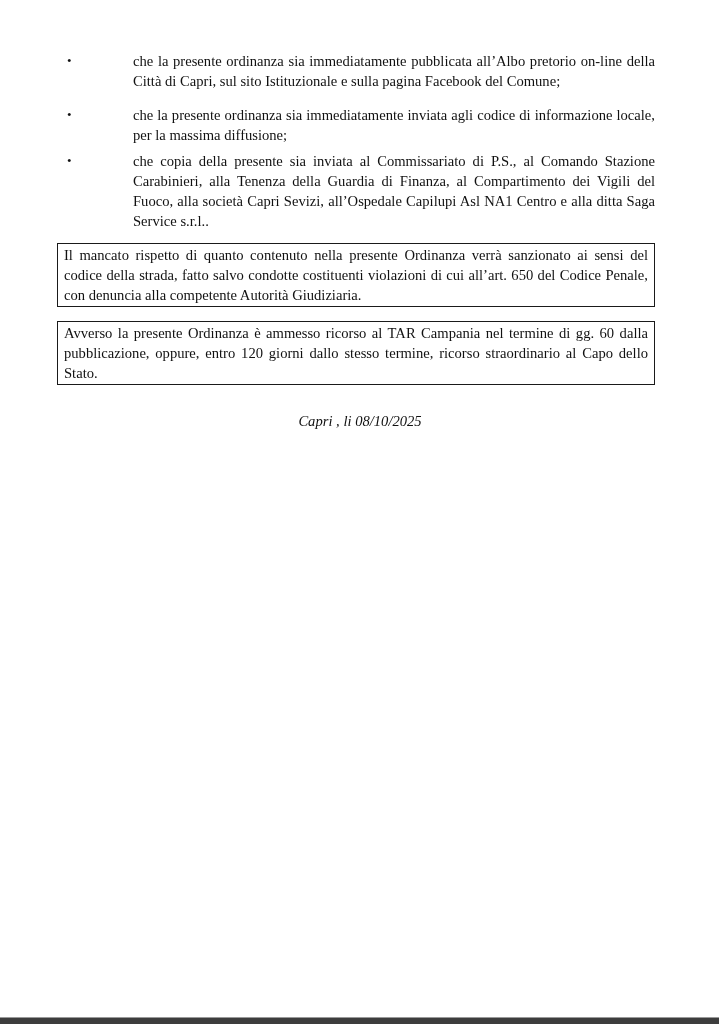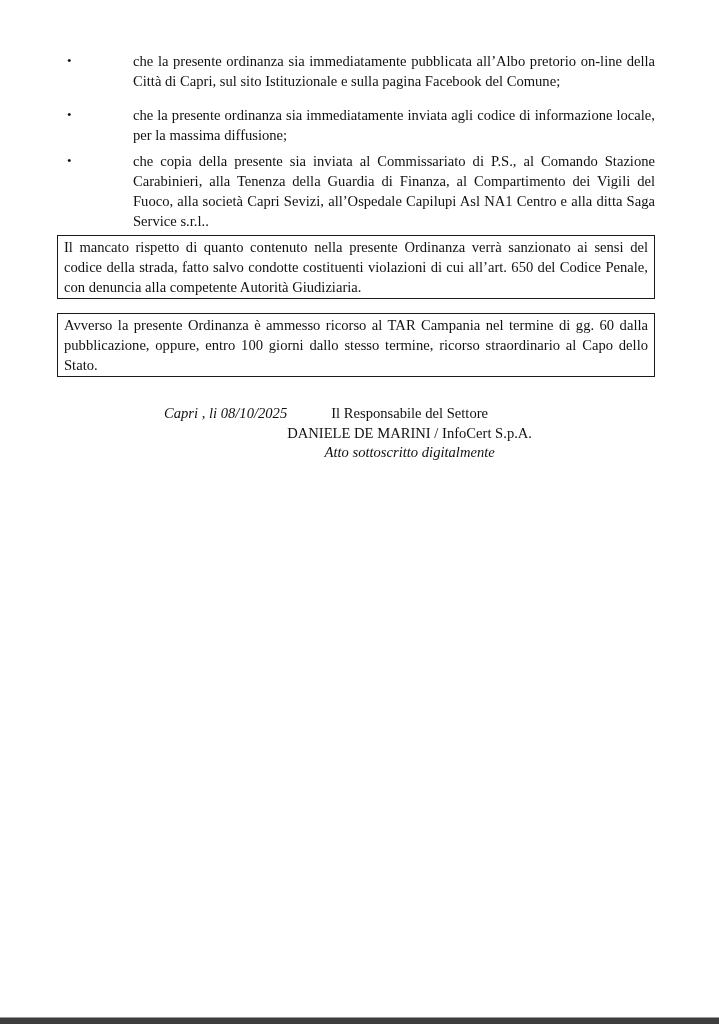--- a/index.html
+++ b/index.html
@@ -44,21 +44,21 @@
     flex: 1 1 auto;
     text-align: justify;
     margin-left: 48px;
   }
   .notice-box {
     border: 1px solid #1a1a1a;
     padding: 1px 6px;
     line-height: 20px;
     text-align: justify;
   }
-  .notice-box.sanction { margin-top: 4px; }
+  .notice-box.sanction { margin-top: 12px; }
   .notice-box.appeal   { margin-top: 14px; }
   .sig-row {
     display: flex;
     justify-content: center;
     align-items: flex-start;
     margin-top: 27px;
   }
   .place-date {
     font-style: italic;
     margin-left: 8px;
@@ -95,26 +95,21 @@
       <span class="bullet-text">che la presente ordinanza sia immediatamente inviata agli codice di informazione locale, per la massima diffusione;</span>
     </li>
     <li class="bullet-item-3">
       <span class="bullet-marker">•</span>
       <span class="bullet-text">che copia della presente sia inviata al Commissariato di P.S., al Comando Stazione Carabinieri, alla Tenenza della Guardia di Finanza, al Compartimento dei Vigili del Fuoco, alla società Capri Sevizi, all’Ospedale Capilupi Asl NA1 Centro e alla ditta Saga Service s.r.l..</span>
     </li>
   </ul>
 
   <div class="notice-box sanction">Il mancato rispetto di quanto contenuto nella presente Ordinanza verrà sanzionato ai sensi del codice della strada, fatto salvo condotte costituenti violazioni di cui all’art. 650 del Codice Penale, con denuncia alla competente Autorità Giudiziaria.</div>
 
-  <div class="notice-box appeal">Avverso la presente Ordinanza è ammesso ricorso al TAR Campania nel termine di gg. 60 dalla pubblicazione, oppure, entro 100 giorni dallo stesso termine, ricorso straordinario al Capo dello Stato.</div>
+  <div class="notice-box appeal">Avverso la presente Ordinanza è ammesso ricorso al TAR Campania nel termine di gg. 60 dalla pubblicazione, oppure, entro 120 giorni dallo stesso termine, ricorso straordinario al Capo dello Stato.</div>
 
   <div class="sig-row">
     <div class="place-date">Capri , li 08/10/2025</div>
-    <div class="sig-block">
-      <div>Il Responsabile del Settore</div>
-      <div>DANIELE DE MARINI / InfoCert S.p.A.</div>
-      <div class="sig-note">Atto sottoscritto digitalmente</div>
-    </div>
   </div>
 
 </div>
 
 <div class="page-bottom-edge"></div>
 
 </body></html>

